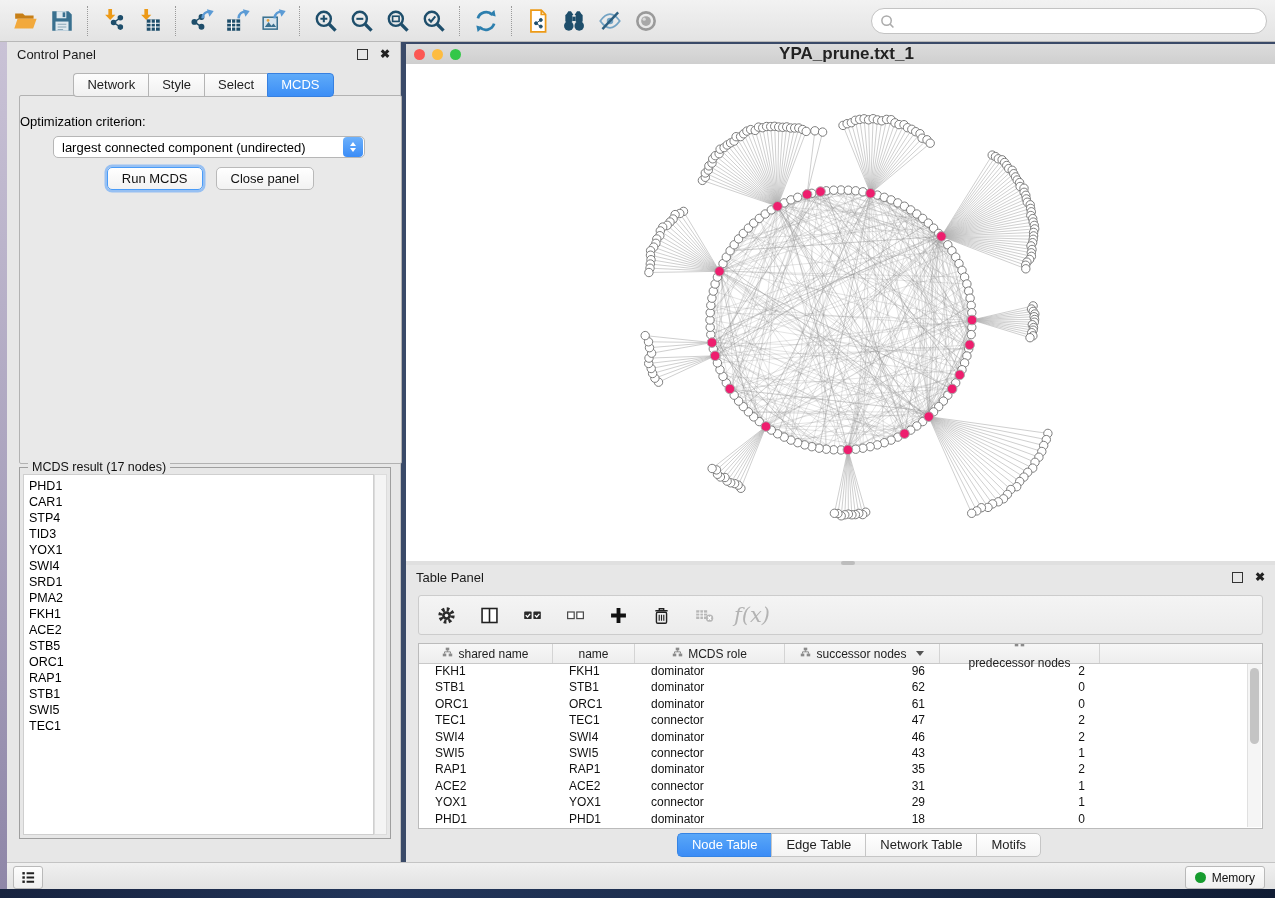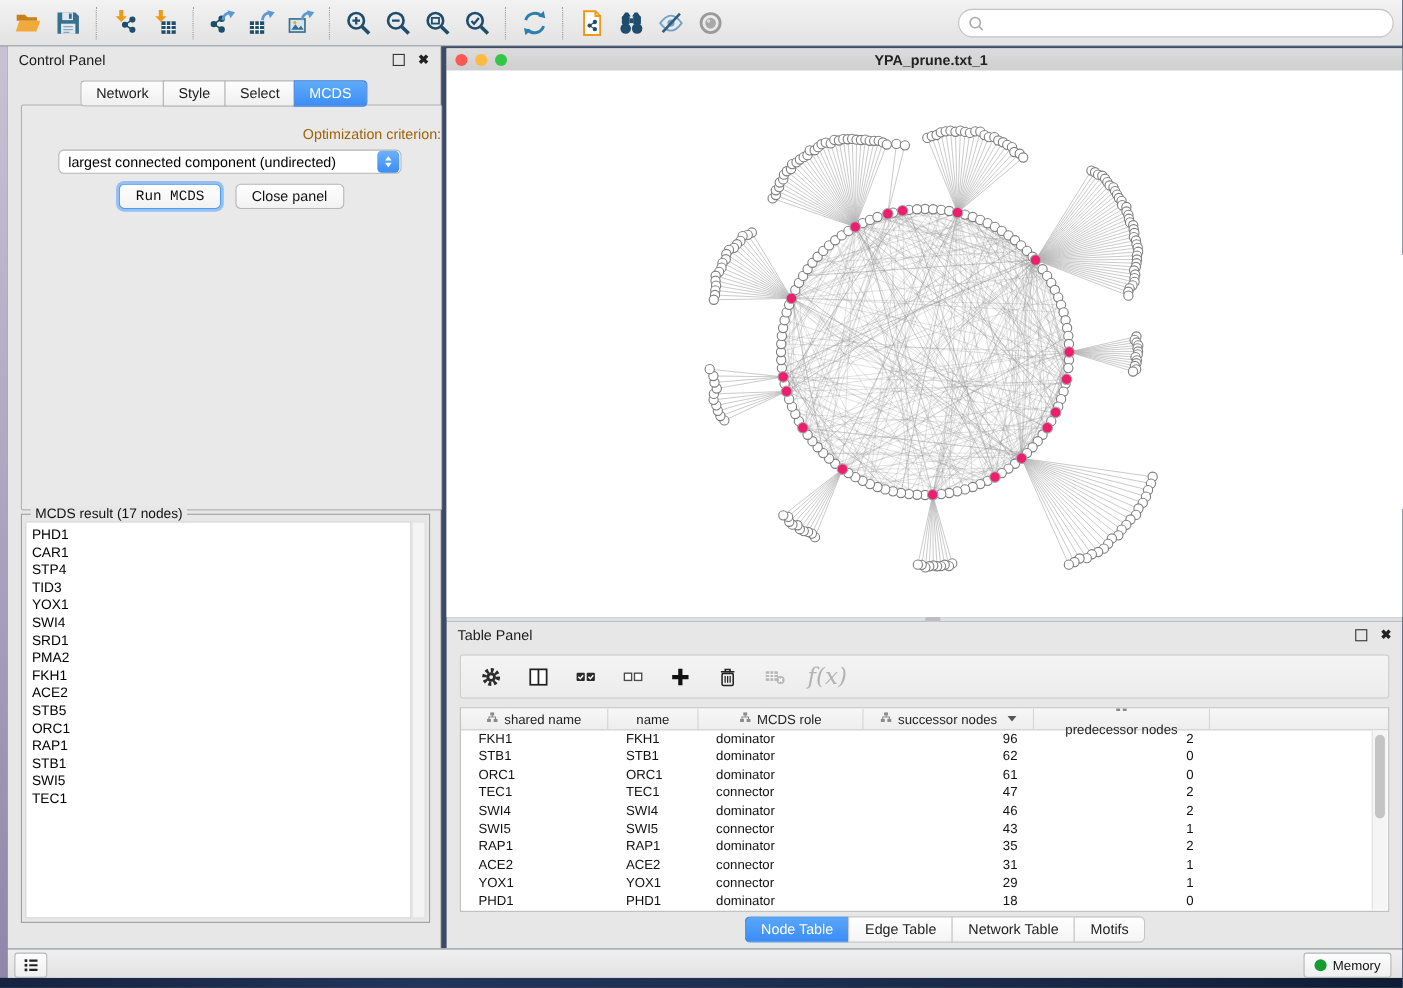--- a/index.html
+++ b/index.html
@@ -26,44 +26,44 @@
   .panel-titlebar .spacer{flex:1;}
   .win-float{width:9px;height:9px;border:1.5px solid #333;display:inline-block;margin-right:12px;}
   .win-close{font-size:12px;font-weight:bold;color:#222;line-height:9px;}
   #cp-tabs{position:absolute;left:0;top:31px;width:100%;display:flex;justify-content:center;z-index:3;}
   .cp-tab{padding:3px 13px 4px;font-size:13px;background:linear-gradient(#fdfdfd,#f0f0f0);
           border:1px solid #b4b4b4;border-right:none;color:#222;}
   .cp-tab:first-child{border-radius:4px 0 0 4px;}
   .cp-tab:last-child{border-right:1px solid #b4b4b4;border-radius:0 4px 4px 0;}
   .cp-tab.active{background:linear-gradient(#5fabf9,#3c8ef6);color:#fff;border-color:#3780e0;}
   #cp-content{left:12px;top:53px;width:381px;height:367px;background:#e9e9e9;border:1px solid #b2b2b2;border-radius:2px;}
-  #opt-label{top:18px;width:100%;text-align:right;font-size:13px;color:#a16207;}
+  #opt-label{top:18px;width:100%;text-align:left;font-size:13px;color:#000000;}
   #opt-select{left:33px;top:40px;width:312px;height:22px;background:#fff;border:1px solid #b6b6b6;border-radius:5px;
               display:flex;align-items:center;box-sizing:border-box;font-size:13px;}
   #opt-select .sel-text{flex:1;padding-left:8px;white-space:nowrap;overflow:hidden;}
   #opt-select .sel-stepper{width:20px;height:20px;margin-right:1px;border-radius:4px;background:linear-gradient(#6db1fb,#3a8cf7);
               display:flex;flex-direction:column;align-items:center;justify-content:center;color:#fff;}
   .chev{width:0;height:0;border-left:3.5px solid transparent;border-right:3.5px solid transparent;}
   .chev.up{border-bottom:4px solid #fff;margin-bottom:2px;}
   .chev.down{border-top:4px solid #fff;}
   #cp-buttons{top:71px;width:100%;display:flex;justify-content:center;gap:13px;}
   .mac-btn{height:23px;background:linear-gradient(#ffffff,#f2f2f2);border:1px solid #b9b9b9;border-radius:5px;
            font-size:13px;color:#111;padding:0 14px;display:flex;align-items:center;}
-  .mac-btn.focused{border-color:#4a9cf8;box-shadow:0 0 0 2.5px rgba(107,170,247,.65);font-family:Liberation Mono, monospace;}
+  .mac-btn.focused{border-color:#4a9cf8;box-shadow:0 0 0 2.5px rgba(107,170,247,.65);}
   #mcds-fieldset{left:12px;top:425px;width:372px;height:372px;border:1px solid #9f9f9f;background:#e7e7e7;box-sizing:border-box;}
   #mcds-legend{position:absolute;left:8px;top:-8px;background:#e7e7e7;padding:0 4px;font-size:12.5px;color:#111;}
   #mcds-list{position:absolute;left:3px;top:6px;right:16px;bottom:3px;background:#fff;border:1px solid #cfcfcf;
              font-size:12.5px;line-height:16px;padding:3px 0 0 5px;overflow:hidden;}
   #mcds-scroll{position:absolute;right:3px;top:6px;width:13px;bottom:3px;background:#f4f4f4;border:1px solid #dcdcdc;box-sizing:border-box;}
   
   #network-window{left:406px;top:44px;width:869px;height:517px;background:#fff;}
   #net-titlebar{height:20px;background:linear-gradient(#dcdcdc,#cfcfcf);border-bottom:1px solid #aeaeae;
                 display:flex;align-items:center;padding:0 8px;position:relative;}
   .traffic{width:11px;height:11px;border-radius:50%;margin-right:7px;}
-  #net-title{position:absolute;left:12px;right:0;text-align:center;font-size:13px;font-weight:700;color:#222;}
+  #net-title{position:absolute;left:12px;right:0;text-align:center;font-size:17px;font-weight:700;color:#222;}
   #net-canvas{position:absolute;left:0;top:20px;width:869px;height:497px;background:#fff;}
   
   #h-splitter{left:406px;top:561px;width:869px;height:4px;background:#e0e0e0;}
   #h-splitter .grip{position:absolute;left:50%;top:0;width:14px;height:4px;background:#bdbdbd;border-radius:2px;}
   
   #table-panel{left:406px;top:565px;width:869px;height:297px;background:#e7e7e7;box-sizing:border-box;}
   #tp-toolbar{left:12px;top:30px;width:845px;height:40px;background:linear-gradient(#f4f4f4,#ececec);
               border:1px solid #cccccc;border-radius:3px;display:flex;align-items:center;padding-left:14px;box-sizing:border-box;gap:17px;}
   .tp-icon{width:26px;height:26px;display:flex;align-items:center;justify-content:center;}
   .tp-icon svg{width:21px;height:21px;}

